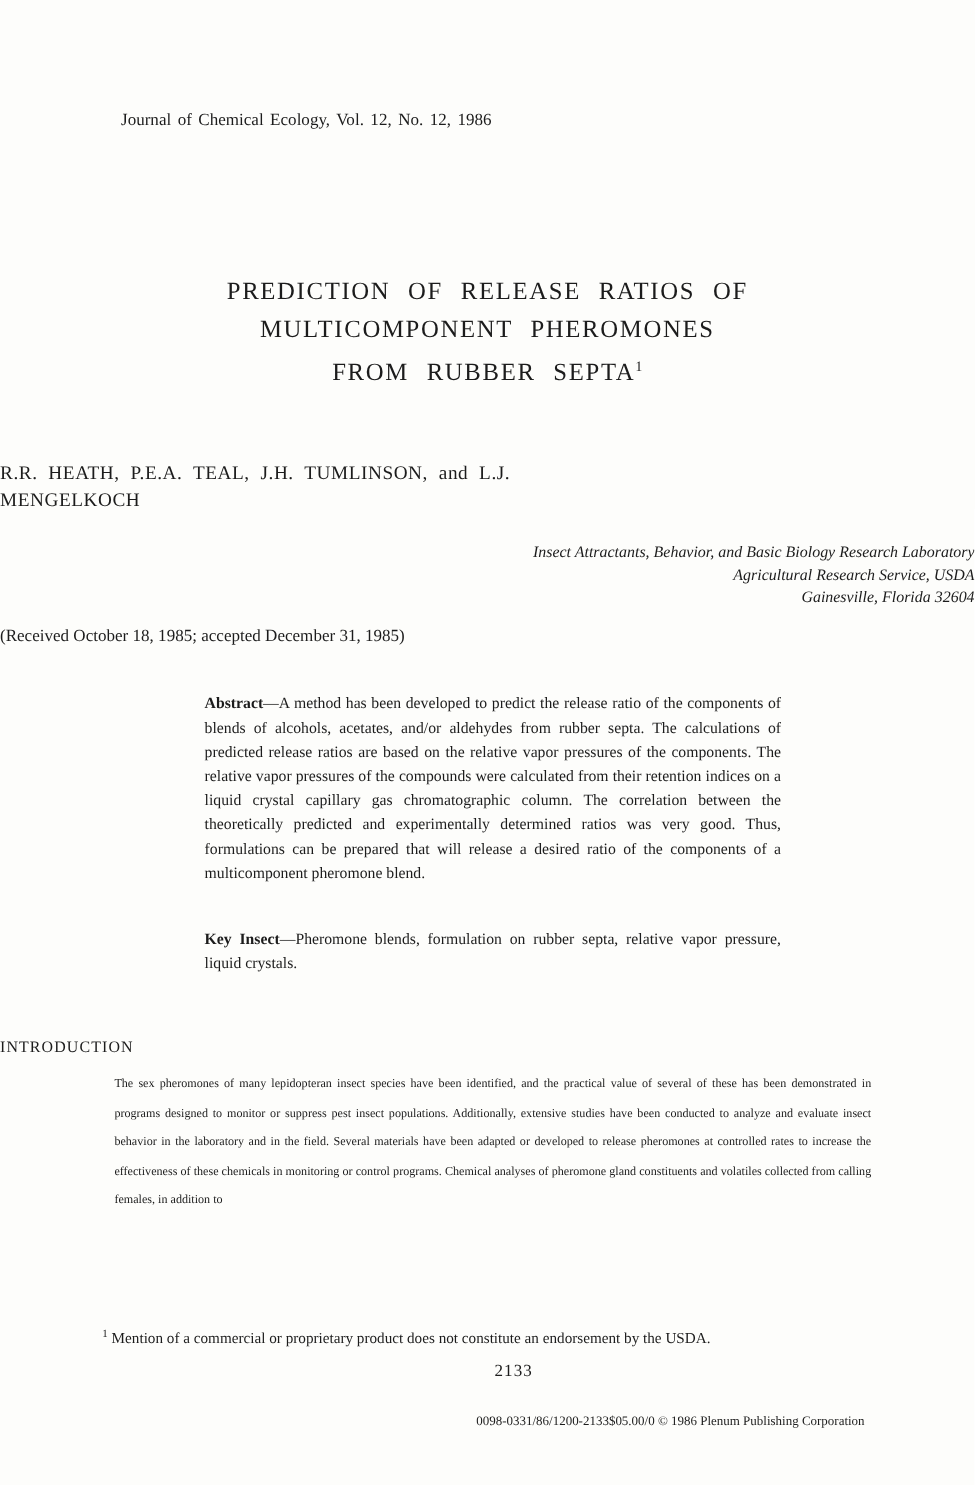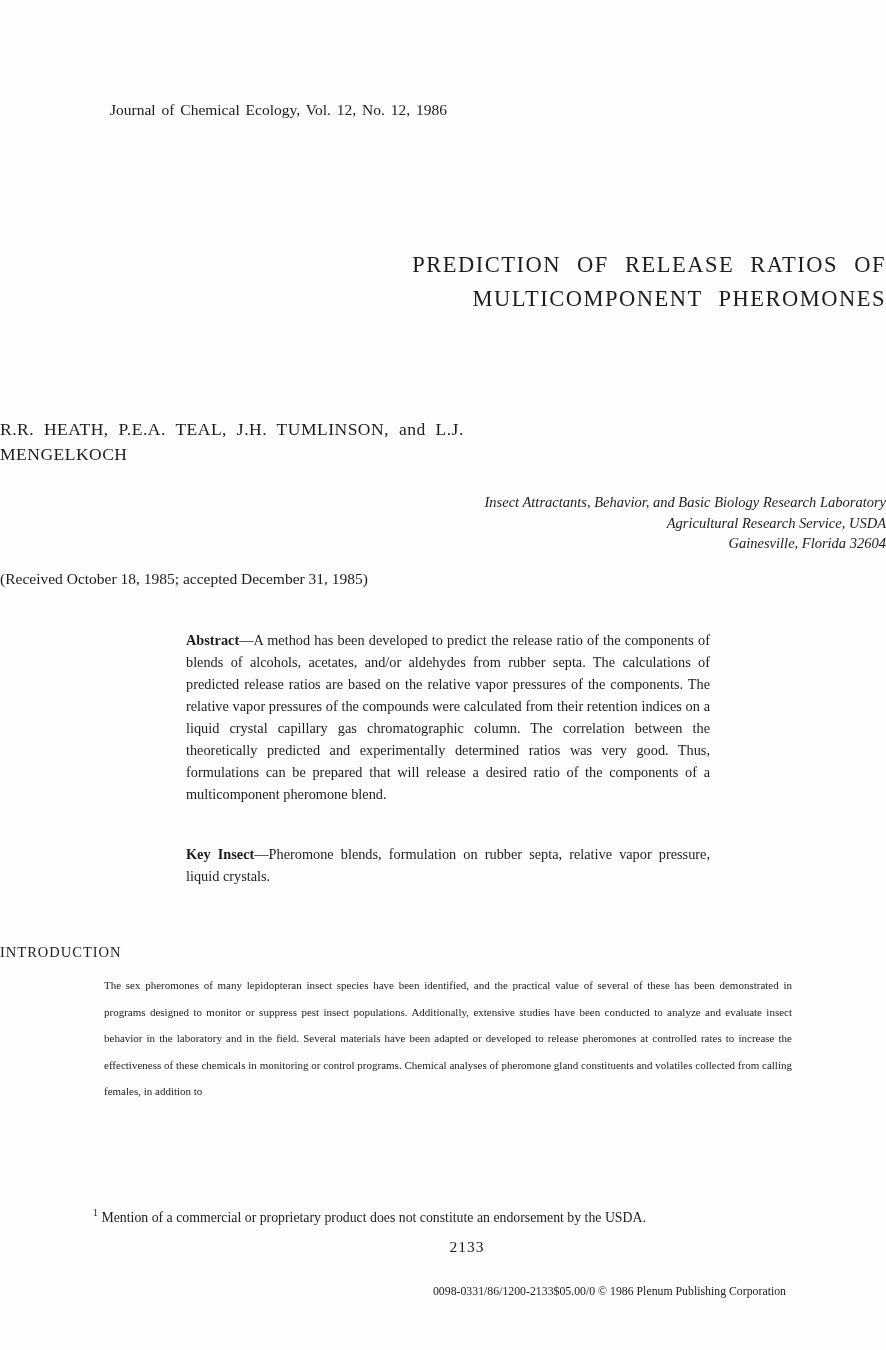--- a/index.html
+++ b/index.html
@@ -22,21 +22,21 @@
     top: 101px;
     font-size: 15.5px;
     word-spacing: 2px;
     white-space: nowrap;
   }
   .title-block {
     position: absolute;
     left: 0;
     right: 0;
     top: 248px;
-    text-align: right;
+    text-align: center;
   }
   .title-line {
     font-size: 22.5px;
     line-height: 34px;
     letter-spacing: 1.5px;
     word-spacing: 9px;
   }
   .title-line sup {
     font-size: 13px;
     letter-spacing: 0;
@@ -146,20 +146,21 @@
 </head>
 <body>
 
 <div class="page">
 
   <div class="journal-header">Journal of Chemical Ecology, Vol. 12, No. 12, 1986</div>
 
   <div class="title-block">
     <div class="title-line">PREDICTION OF RELEASE RATIOS OF</div>
     <div class="title-line">MULTICOMPONENT PHEROMONES</div>
+    <div class="title-line"><span>FROM RUBBER SEPTA</span><sup>1</sup></div>
   </div>
 
   <div class="authors-block">
     <div class="authors-line">R.R. HEATH, P.E.A. TEAL, J.H. TUMLINSON, and L.J.</div>
     <div class="authors-line">MENGELKOCH</div>
   </div>
 
   <div class="affiliation-block">
     <div class="affiliation-line">Insect Attractants, Behavior, and Basic Biology Research Laboratory</div>
     <div class="affiliation-line">Agricultural Research Service, USDA</div>

